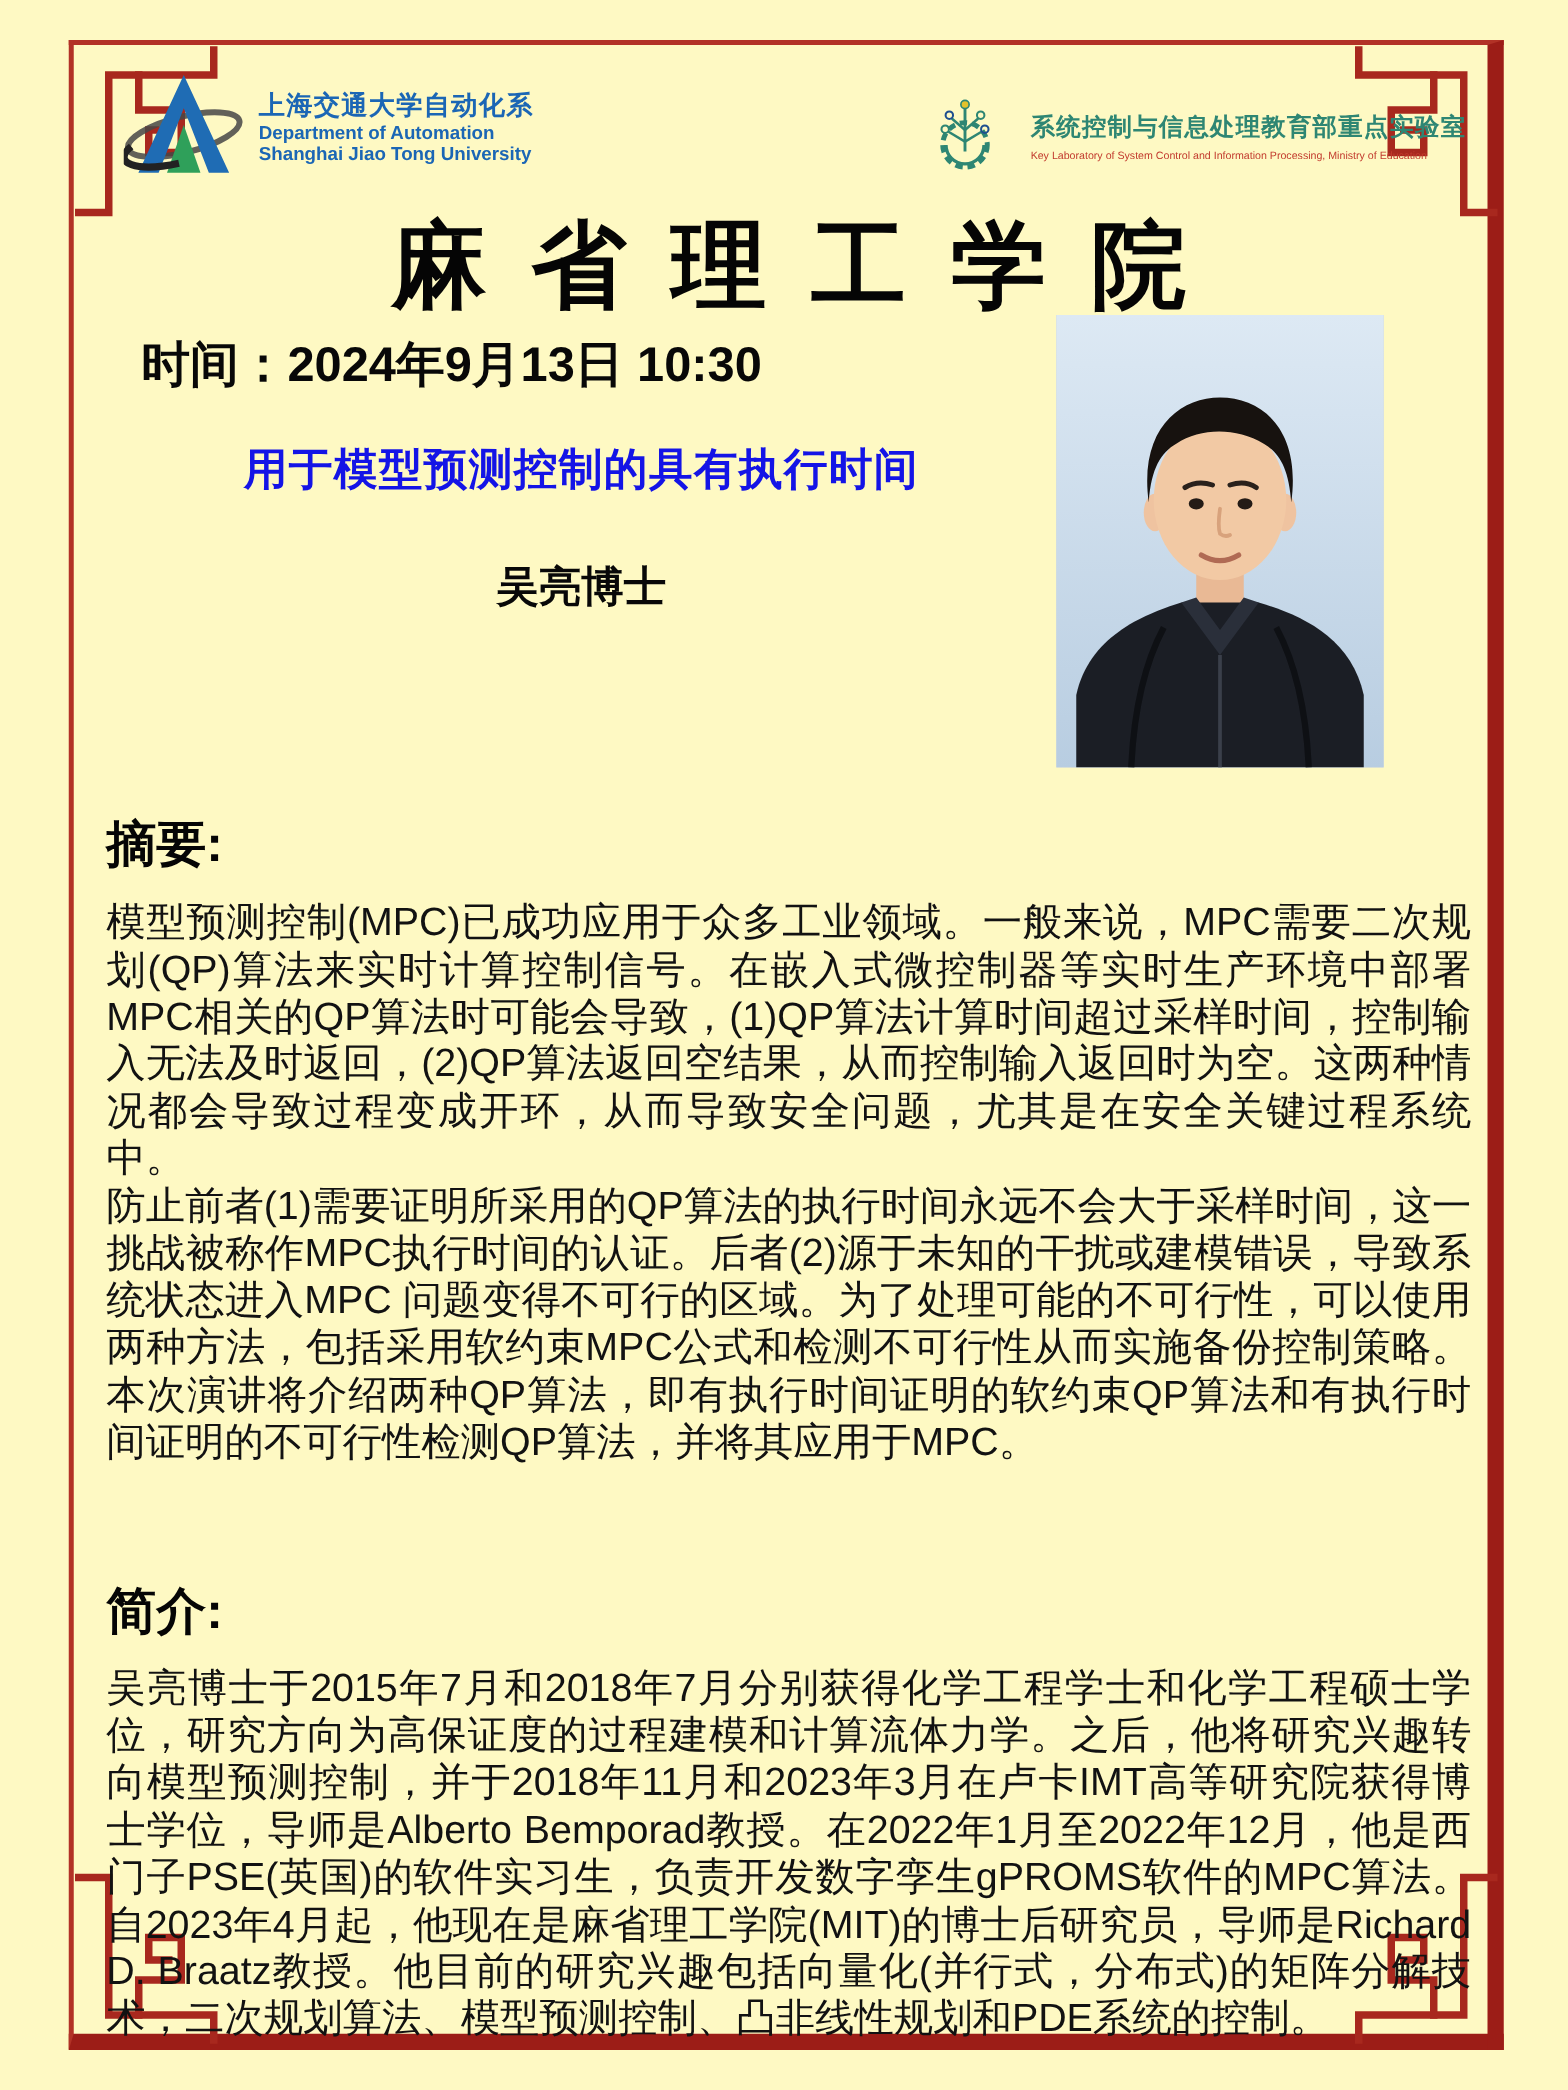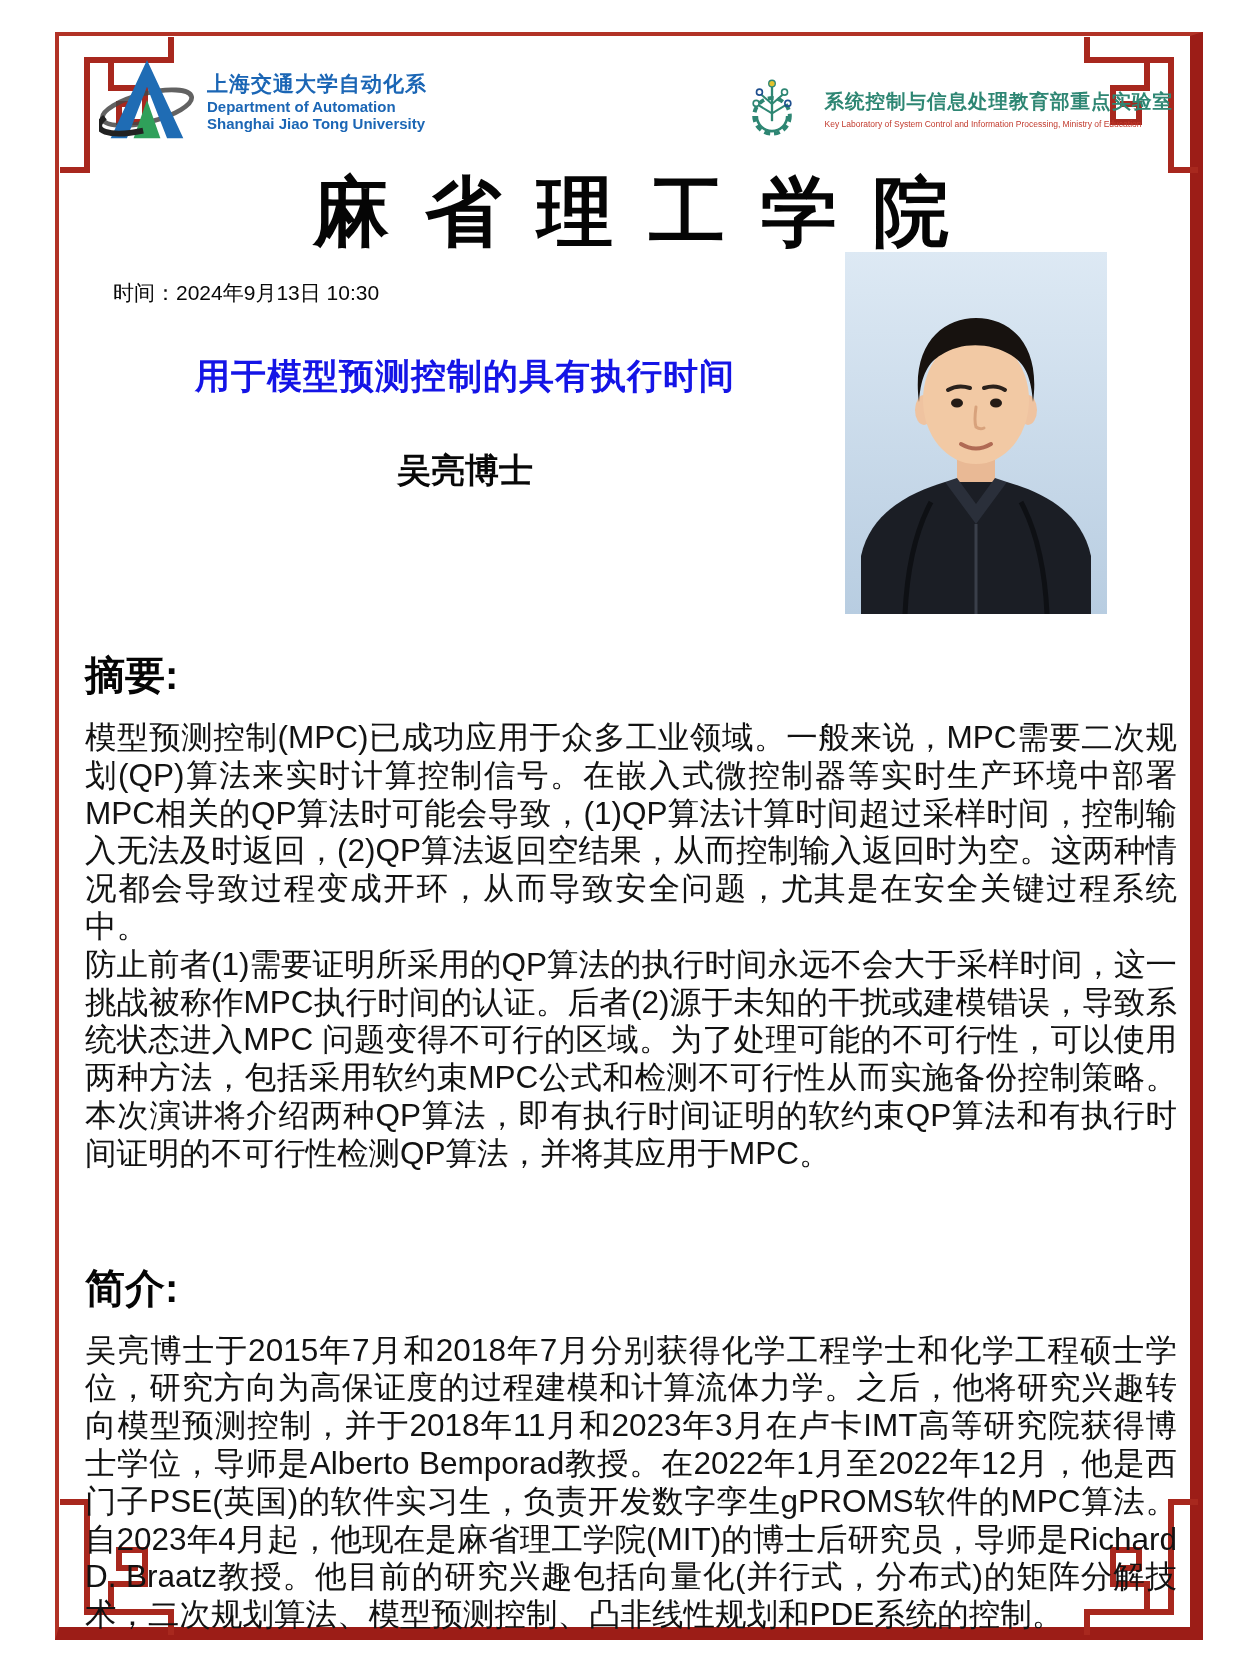--- a/index.html
+++ b/index.html
@@ -1,16 +1,16 @@
 <!DOCTYPE html>
 <html><head>
 <meta charset="utf-8">
 <style>
   html,body{margin:0;padding:0;background:#f6ebe7;}
-  .poster{position:relative;width:1254px;height:1672px;background:#ffffff;overflow:hidden;
+  .poster{position:relative;width:1254px;height:1672px;background:#fef9c3;overflow:hidden;
           font-family:"Liberation Sans",sans-serif;color:#111;}
   
   .frame{position:absolute;left:55px;top:32px;width:1148px;height:1608px;box-sizing:border-box;
          border-top:4px solid #b23226;border-left:4px solid #b23226;
          border-right:13px solid #9c1d17;border-bottom:13px solid #9c1d17;}
   .corner{position:absolute;width:150px;height:150px;}
   .corner path{stroke:#a8281e;stroke-width:6;fill:none;stroke-linecap:square;}
   .c-tl{left:53px;top:30px;}
   .c-tr{right:49px;top:30px;transform:scaleX(-1);}
   .c-bl{left:53px;bottom:30px;transform:scaleY(-1);}
@@ -26,21 +26,21 @@
   .logo-right{display:flex;align-items:center;gap:20px;margin-top:16px;justify-content:flex-end;}
   .logo-right .cn{font-size:19.5px;font-weight:bold;color:#2e8673;letter-spacing:1px;}
   .logo-right .en{font-size:8.5px;color:#c23b2e;margin-top:4px;}
 
   .main-title{margin:6px 0 0;text-align:center;font-family:"DejaVu Serif",serif;
               font-weight:bold;font-size:76px;line-height:88px;letter-spacing:36px;
               padding-left:36px;color:#050505;}
 
   .event-row{display:flex;margin-top:16px;}
   .event-left{flex:1;}
-  .meta{font-size:21px;font-weight:normal;line-height:42px;padding-left:28px;color:#080808;}
+  .meta{font-size:39px;font-weight:bold;line-height:42px;padding-left:28px;color:#080808;}
   .talk-title{margin-top:36px;text-align:center;font-weight:bold;font-size:35px;
               line-height:52px;color:#1414e6;letter-spacing:1px;}
   .speaker{margin-top:46px;text-align:center;font-size:34px;font-weight:bold;line-height:44px;color:#080808;}
   .photo{width:262px;height:362px;margin:-20px 70px 0 0;flex:0 0 auto;box-shadow:0 0 0 1px #cdd6de inset;}
 
   .section-h{font-size:40px;font-weight:bold;margin:34px 0 0;color:#050505;}
   .section-h.bio-h{margin-top:88px;}
   .body-p{margin:16px 0 0;font-size:31.5px;line-height:37.8px;text-align:justify;color:#121212;}
   .body-p.cont{margin-top:0;}
 </style>

